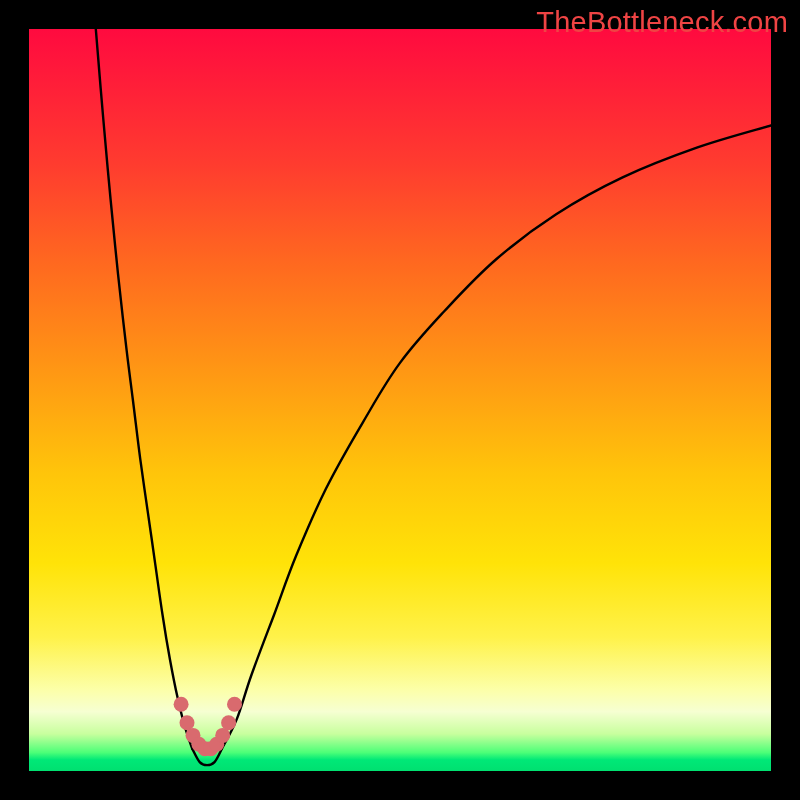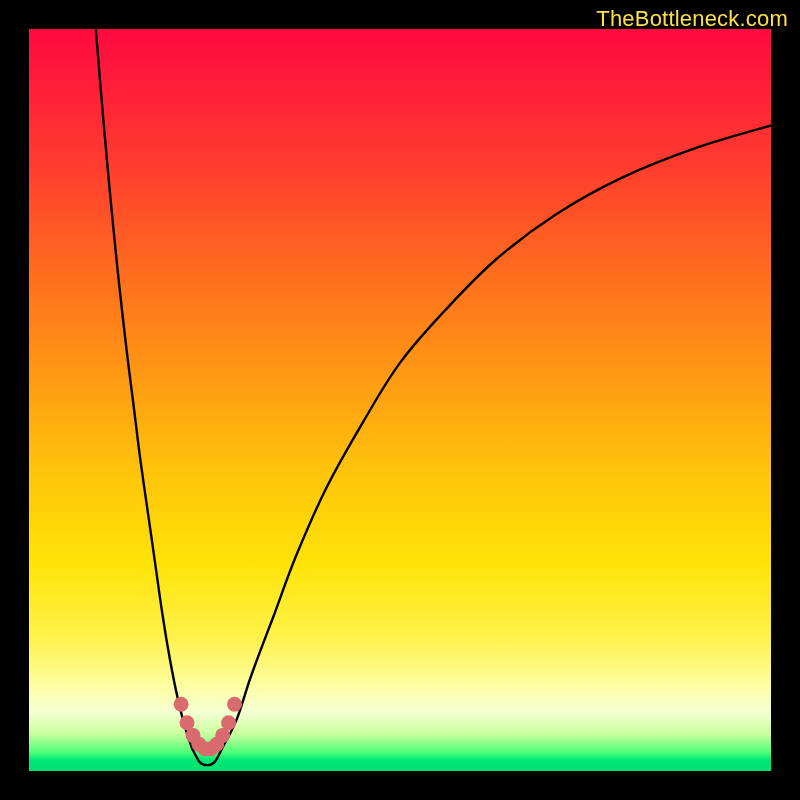--- a/index.html
+++ b/index.html
@@ -38,22 +38,22 @@
       #c8ff9e 95%,
       #4dff78 97.5%,
       #00e877 98.5%,
       #00e070 100%
     );
   }
   .watermark {
     position: absolute;
     top: 6px;
     right: 12px;
-    color: #fde047;
-    font-size: 22px;
+    color: #ef4444;
+    font-size: 29px;
     letter-spacing: 0.2px;
     font-weight: 400;
     user-select: none;
   }
   svg.curve {
     position: absolute;
     left: 29px;
     top: 29px;
     width: 742px;
     height: 742px;

